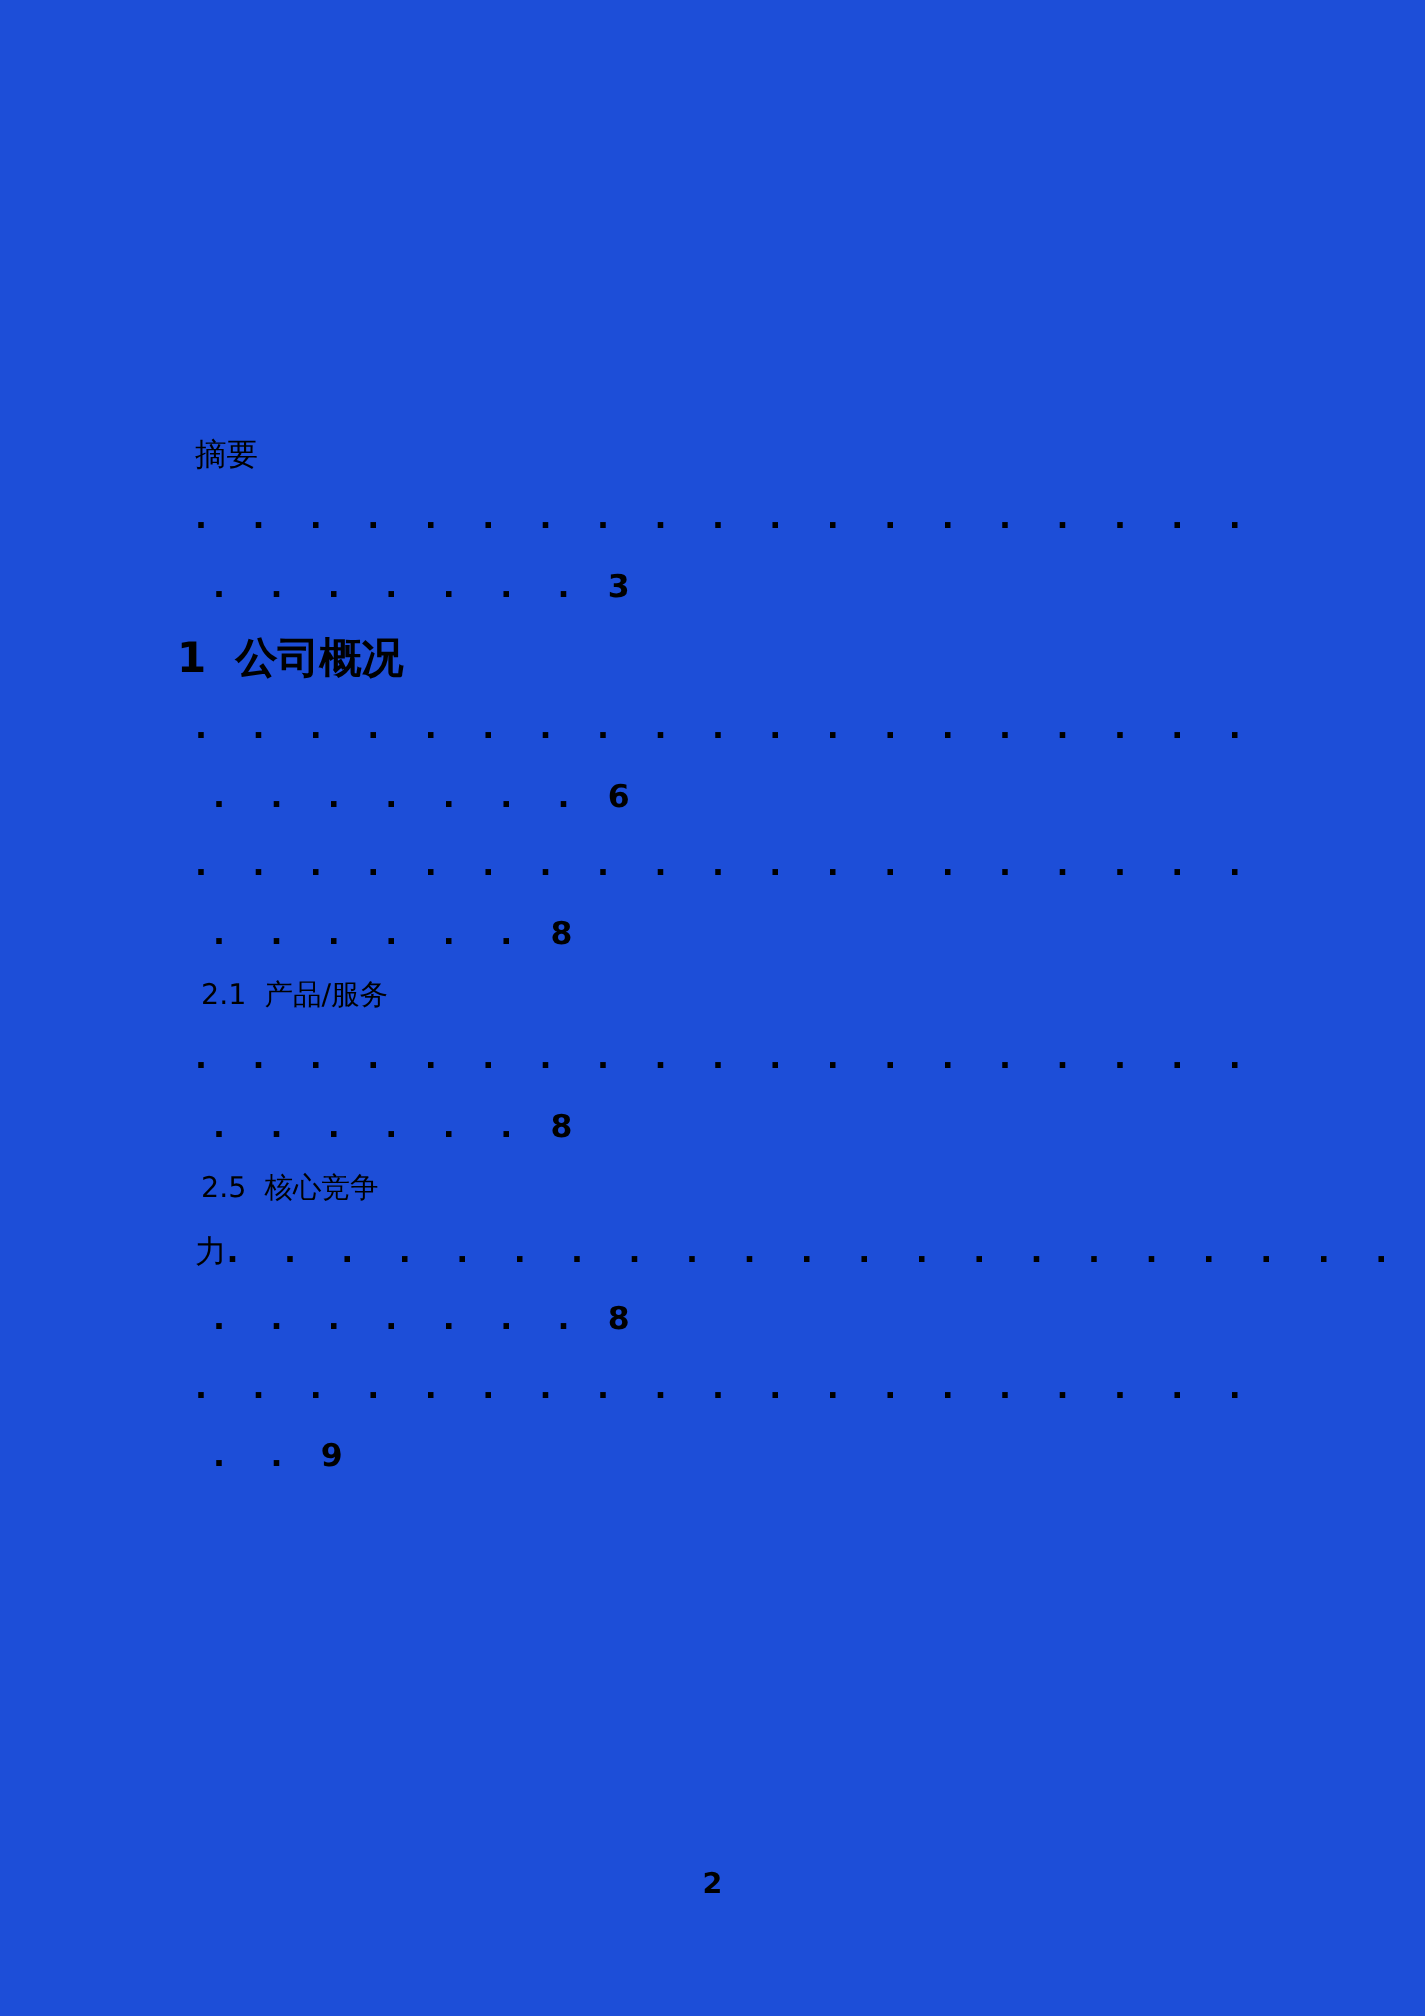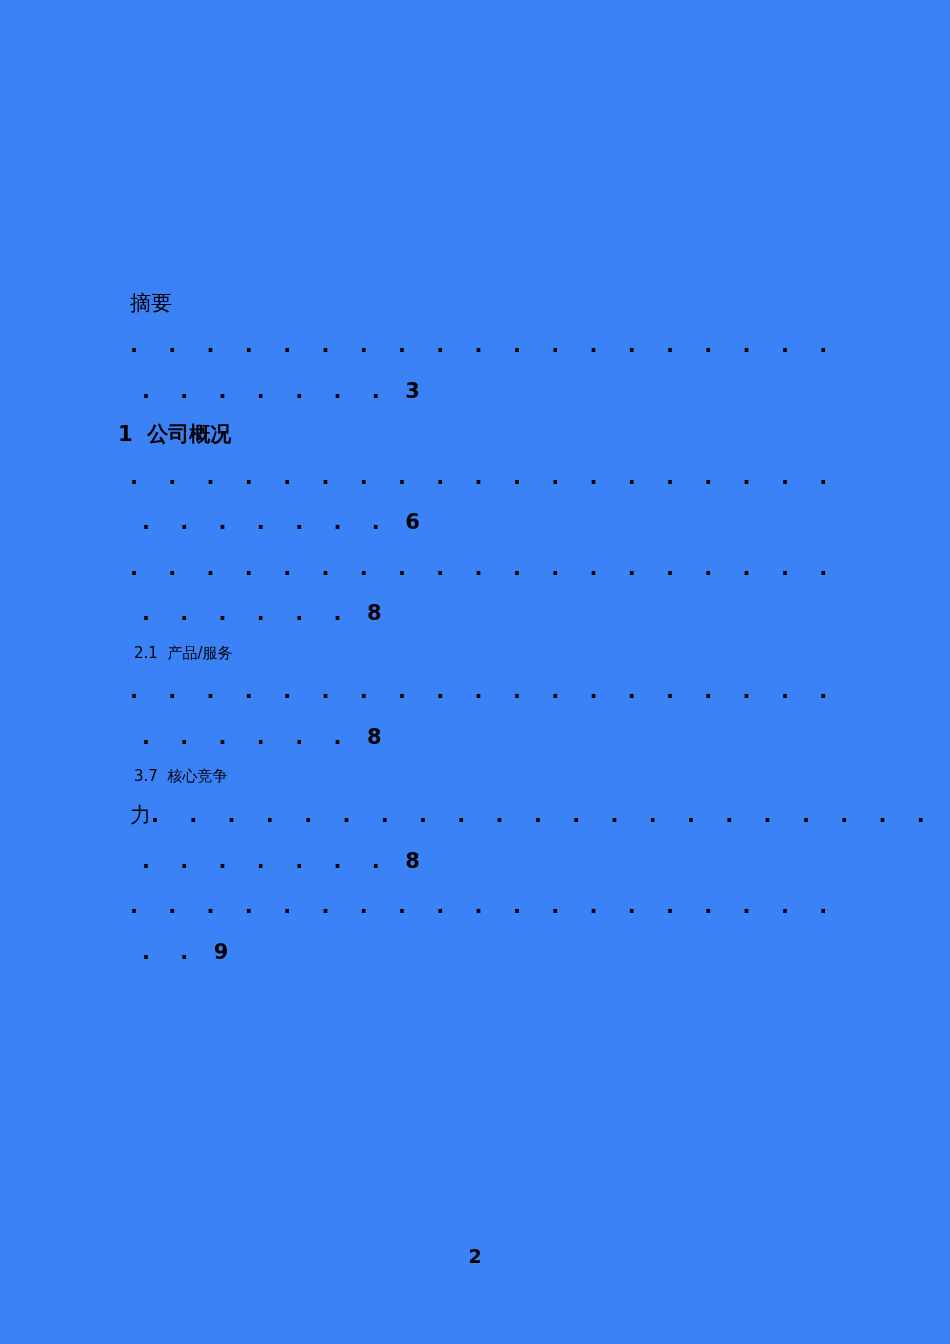--- a/index.html
+++ b/index.html
@@ -9,46 +9,46 @@
   }
   body {
     font-family: "DejaVu Sans", "Liberation Sans", sans-serif;
     color: #000000;
   }
   .page {
     position: relative;
     width: 950px;
     height: 1344px;
     margin: 0 auto;
-    background: #3b82f6;
+    background: #1d4ed8;
     overflow: hidden;
     box-sizing: border-box;
   }
   .content {
     position: absolute;
     left: 130px;
     top: 290px;
     width: 720px;
   }
   .toc-entry {
     margin-bottom: 14px;
   }
   
   .entry-title {
     font-size: 21px;
     line-height: 1.25;
     white-space: pre;
   }
   .entry-title.bold {
     font-weight: bold;
-    font-size: 21px;
+    font-size: 28px;
     margin-left: -12px;
   }
   .entry-title.sub {
-    font-size: 15px;
+    font-size: 19px;
     margin-left: 4px;
   }
   
   .leader-row {
     font-size: 21px;
     font-weight: bold;
     letter-spacing: 11.5px;
     line-height: 1.5;
     margin-top: 14px;
     white-space: pre;
@@ -113,21 +113,21 @@
       <div class="leader-row indent"><span>. . . . . .</span><span class="pageno">8</span></div>
     </div>
 
     <div class="toc-entry">
       <div class="entry-title sub">2.1  产品/服务</div>
       <div class="leader-row">. . . . . . . . . . . . . . . . . . . . . . . . . . . . . . . .</div>
       <div class="leader-row indent"><span>. . . . . .</span><span class="pageno">8</span></div>
     </div>
 
     <div class="toc-entry">
-      <div class="entry-title sub">3.7  核心竞争</div>
+      <div class="entry-title sub">2.5  核心竞争</div>
       <div class="wrap-row"><span class="lead-char">力</span><span class="leader-inline">. . . . . . . . . . . . . . . . . . . . . . . . . .</span></div>
       <div class="leader-row indent"><span>. . . . . . .</span><span class="pageno">8</span></div>
     </div>
 
     <div class="toc-entry">
       <div class="leader-row">. . . . . . . . . . . . . . . . . . . . . . . . . . . . . . . .</div>
       <div class="leader-row indent"><span>. .</span><span class="pageno">9</span></div>
     </div>
 
   </div>

